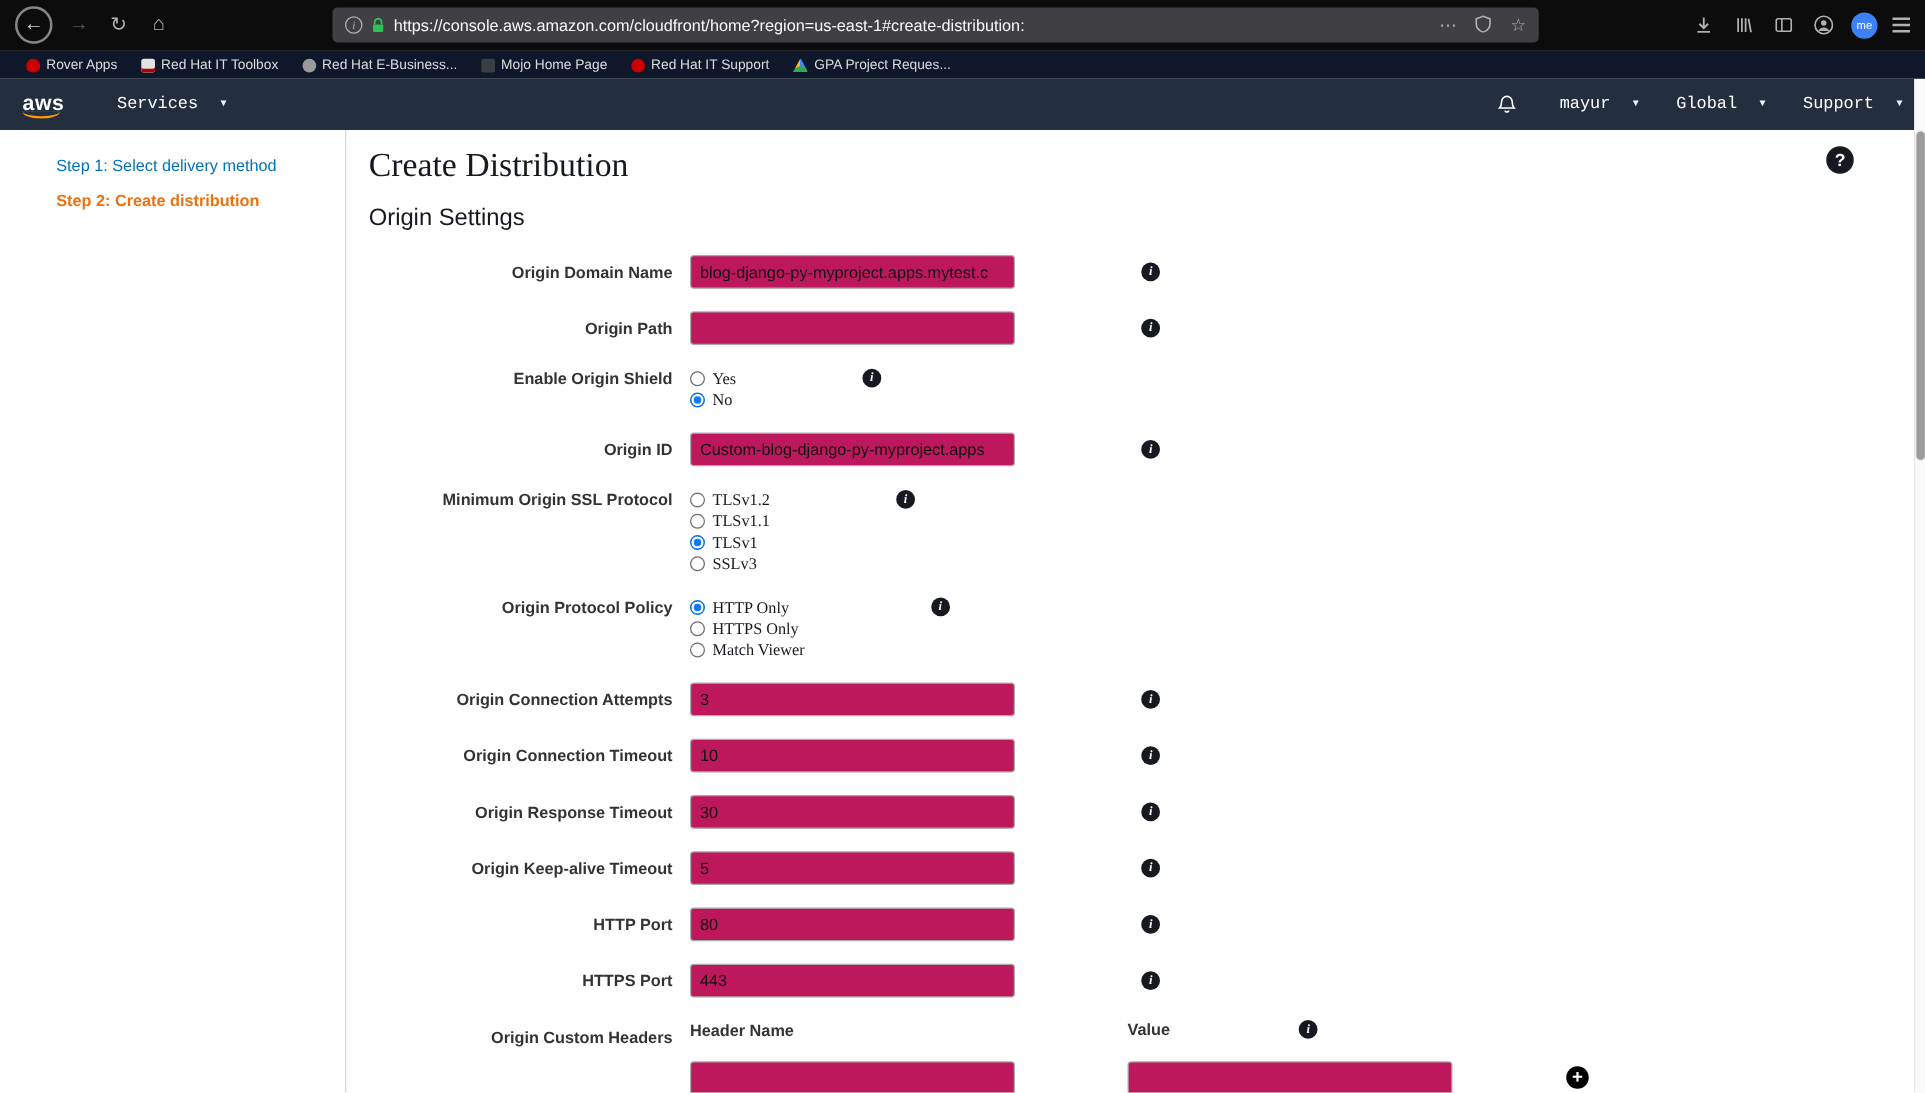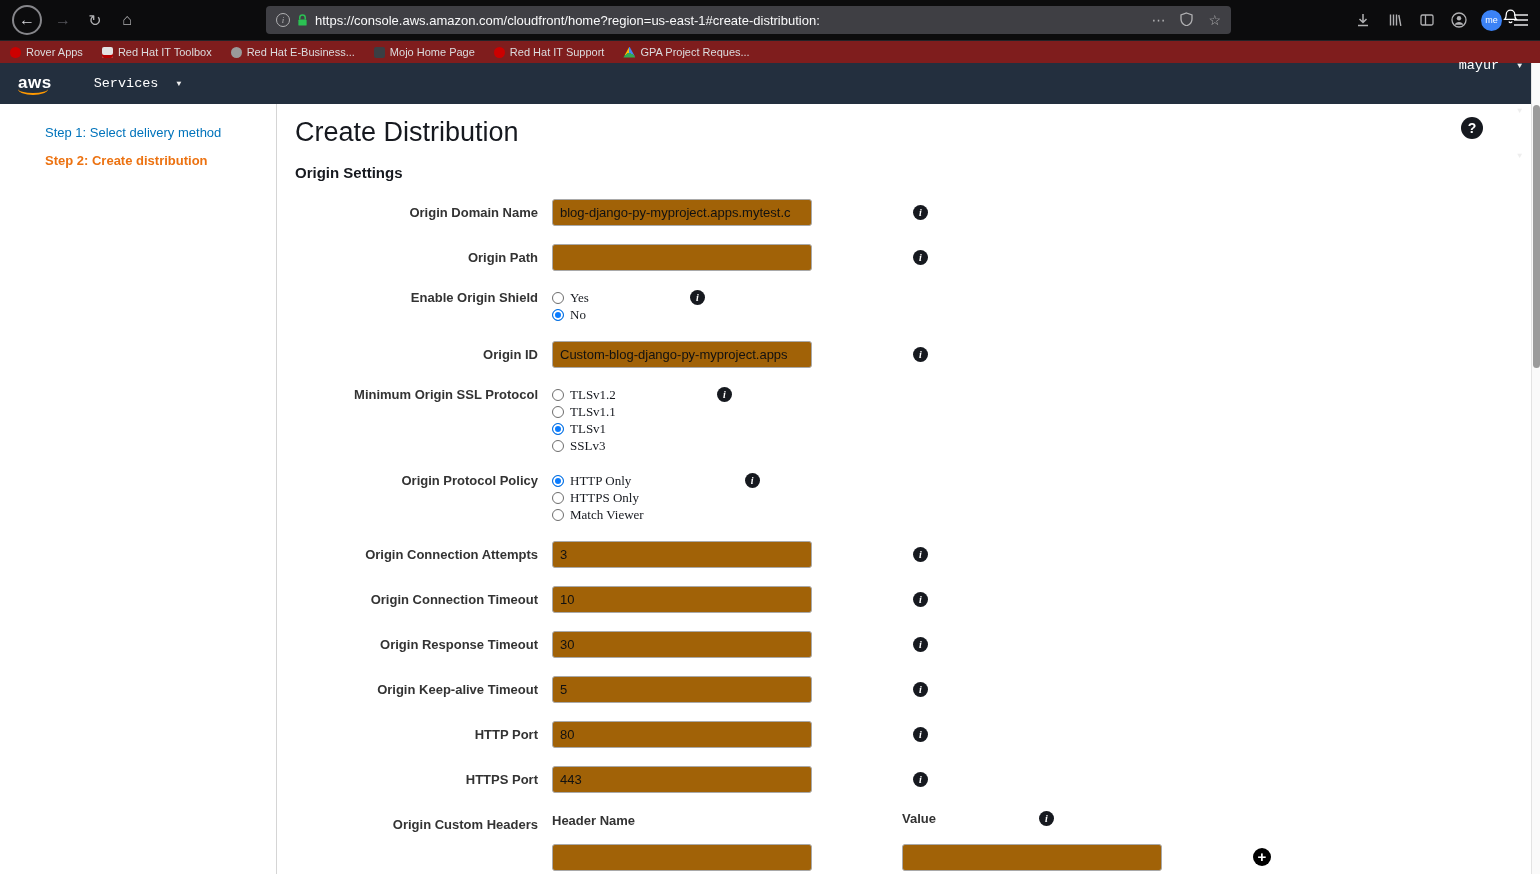--- a/index.html
+++ b/index.html
@@ -23,64 +23,64 @@
   .urlbar-right { display:flex; align-items:center; gap:15px; color:#b1b1b3; font-size:14px; flex:none; margin-left:8px; }
   .tb-spacer { flex:1; }
   .tool-icon { display:flex; align-items:center; justify-content:center; width:24px; height:24px;
                color:#b1b1b3; cursor:pointer; flex:none; margin-left:8px; }
   .avatar-badge { width:21px; height:21px; border-radius:50%; background:#3b82f6; color:#fff;
                   font-size:9px; display:flex; align-items:center; justify-content:center;
                   margin-left:10px; flex:none; cursor:pointer; }
   .hamburger { display:flex; flex-direction:column; justify-content:center; gap:3px; margin-left:12px; }
   .hamburger i { display:block; width:14px; height:2px; background:#b1b1b3; }
 
-  .bookmarks { height:23px; background:#7f1d1d; border-top:1px solid #232327;
-               display:flex; align-items:center; padding:0 10px; gap:19px; }
+  .bookmarks { height:23px; background:#0f172a; border-top:1px solid #232327;
+               display:flex; align-items:center; padding:0 21px; gap:19px; }
   .bm { display:flex; align-items:center; gap:5px; font-size:11px; color:#dcdcde; cursor:pointer; }
   .fav { width:11px; height:11px; flex:none; }
   .fav-rover   { background:#cc0000; border-radius:50% 50% 45% 45%; }
   .fav-toolbox { background:#e2e2e2; border-radius:2px; box-shadow:inset 0 -3px 0 #b40000; }
   .fav-ebiz    { background:#9a9a9a; border-radius:50%; }
   .fav-mojo    { background:#3a3f44; border-radius:2px; }
   .fav-support { background:#cc0000; border-radius:50%; }
   .fav-gpa     { width:12px; background:conic-gradient(#4285f4 0 33%, #34a853 0 66%, #fbbc05 0);
                  clip-path:polygon(50% 0, 0 100%, 100% 100%); }
 
   
   .awsnav { height:41px; background:#232f3e; display:flex; align-items:center; padding:0 18px; }
   .aws-logo { margin-right:42px; cursor:pointer; }
   .aws-text { color:#fff; font-weight:bold; font-size:17px; letter-spacing:.5px; display:block; text-align:center; }
   .aws-swoosh { display:block; width:30px; height:6px; border-bottom:2px solid #ff9900;
                 border-radius:0 0 50% 50% / 0 0 100% 100%; margin-top:-4px; }
   .nav-item { color:#fff; font-size:13.5px; display:flex; align-items:center; gap:18px; cursor:pointer;font-family:Liberation Mono, monospace; }
   .caret { font-size:8px; color:#eee; }
-  .awsnav-right { margin-left:auto; display:flex; align-items:flex-end; gap:30px;flex-direction:column; }
+  .awsnav-right { margin-left:auto; display:flex; align-items:center; gap:30px; }
 
   
   .page { display:flex; height:770px; background:#fff; }
   .sidebar { width:277px; min-width:277px; border-right:1px solid #d5d5d5; padding:21px 0 0 45px; }
   .step { font-size:13px; margin-bottom:13px; cursor:pointer; }
   .step1 { color:#0073bb; }
   .step2 { color:#ec7211; font-weight:bold; }
 
   .main { flex:1; padding:13px 0 0 18px; position:relative; }
-  .page-title { font-size:27px; font-weight:400; color:#16191f; }
+  .page-title { font-size:27px; font-weight:400; color:#16191f;font-family:Liberation Serif, serif; }
   .help-icon { position:absolute; top:13px; right:57px; width:22px; height:22px; border-radius:50%;
                background:#16191f; color:#fff; font-size:14px; font-weight:bold;
                display:flex; align-items:center; justify-content:center; cursor:pointer; }
-  .section-title { margin-top:16px; font-size:15px; font-weight:700; color:#16191f; }
+  .section-title { margin-top:16px; font-size:19px; font-weight:400; color:#16191f; }
 
   .form { margin-top:18px; }
   .row { display:flex; margin-bottom:18px; }
   .lbl { width:243px; min-width:243px; text-align:right; font-size:13px; font-weight:700;
          color:#333; padding-top:6px; }
   .radio-row .lbl { padding-top:1px; }
   .ctrl { margin-left:14px; }
   .txt { width:260px; height:27px; border:1px solid #a9a9a9; border-radius:3px; font-size:13px;
-         padding:0 7px; color:#111; background:#a16207; font-family:inherit; }
+         padding:0 7px; color:#111; background:#be185d; font-family:inherit; }
   .opt { display:flex; align-items:center; height:17px; cursor:pointer;font-family:Liberation Serif, serif; }
   .radio { width:12px; height:12px; border:1px solid #6d6d6d; border-radius:50%; background:#fff;
            display:inline-block; flex:none; }
   .radio[data-checked="true"] { background:#0a7cff; border-color:#0670e0;
                                 box-shadow:inset 0 0 0 2px #fff; }
   .opt-label { font-size:13px; color:#16191f; margin-left:6px; white-space:nowrap; }
   .info-icon { margin-left:101px; margin-top:6px; width:15px; height:15px; min-width:15px;
                border-radius:50%; background:#16191f; color:#fff; font-size:10px; font-weight:700;
                font-style:italic; font-family:"Liberation Serif",serif;
                display:flex; align-items:center; justify-content:center; cursor:pointer; }

